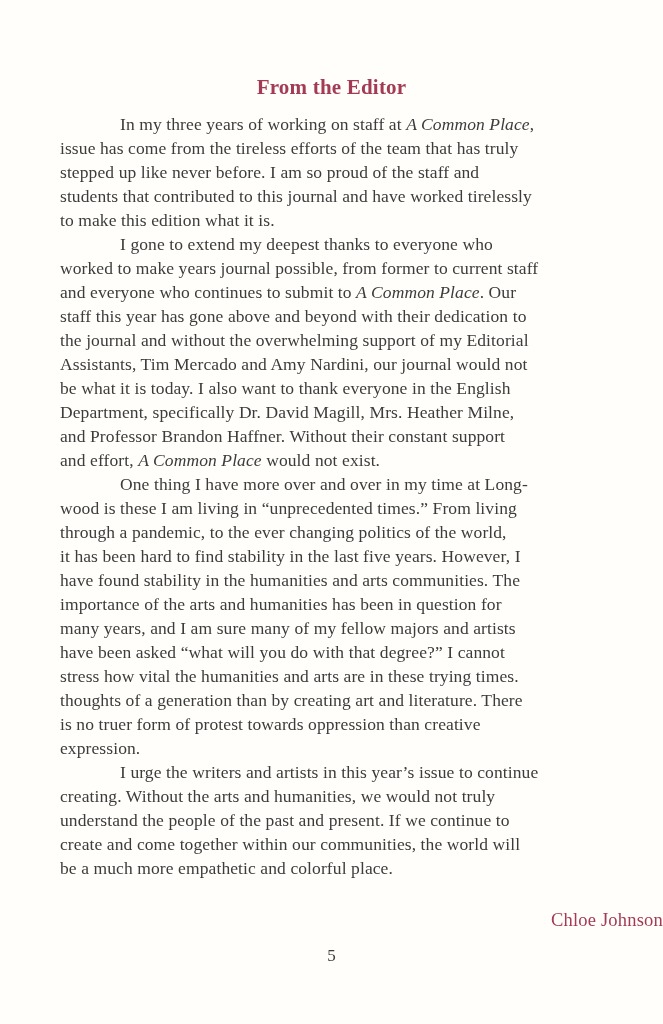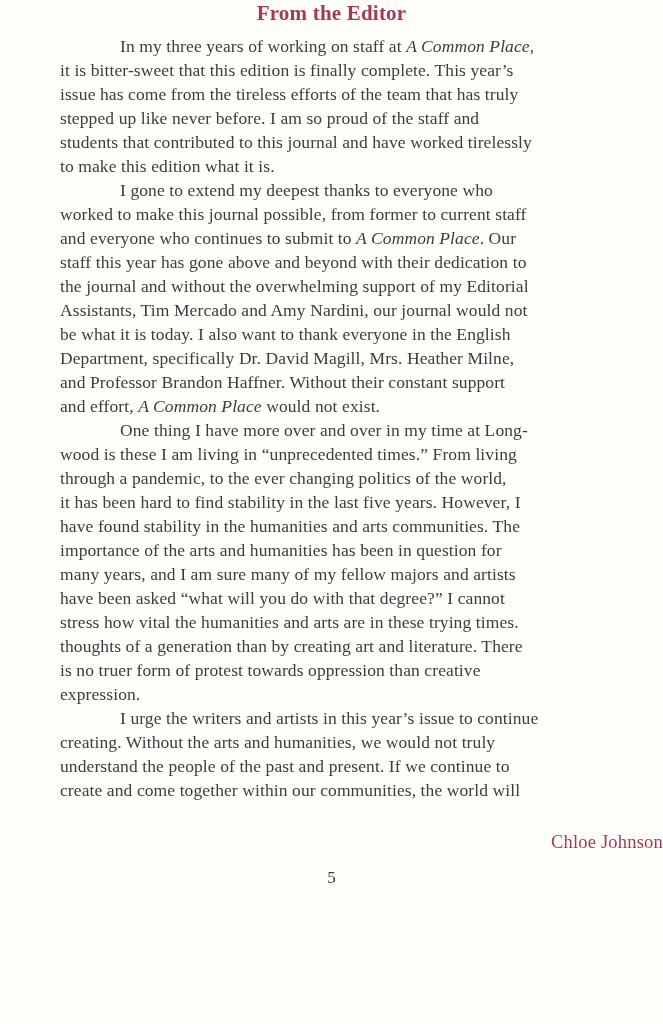--- a/index.html
+++ b/index.html
@@ -16,21 +16,22 @@
   .page {
     position: relative;
     width: 663px;
     height: 1024px;
     margin: 0 auto;
     background: var(--background);
     color: var(--body-text);
     overflow: hidden;
   }
   .page-title {
-    margin: 0;
+    margin: 12px;
+    padding-top: 62px;
     text-align: center;
     color: var(--accent-red);
     font-size: 21px;
     line-height: 26px;
     font-weight: bold;
     letter-spacing: 0.2px;
   }
   .letter-body {
     margin-top: 8px;
     padding: 0 58px 0 60px;
@@ -61,29 +62,28 @@
   }
 </style>
 </head>
 <body>
 
 <div class="page">
   <h1 class="page-title">From the Editor</h1>
   <div class="letter-body">
       <div class="paragraph">
         <div class="text-line indent"><span>In my three years of working on staff at </span><em>A Common Place</em><span>,</span></div>
-        <div class="text-line"><span>it is bitter-sweet that this edition is finally complete. This year’s</span></div>
         <div class="text-line"><span>issue has come from the tireless efforts of the team that has truly</span></div>
         <div class="text-line"><span>stepped up like never before. I am so proud of the staff and</span></div>
         <div class="text-line"><span>students that contributed to this journal and have worked tirelessly</span></div>
         <div class="text-line"><span>to make this edition what it is.</span></div>
       </div>
       <div class="paragraph">
         <div class="text-line indent"><span>I gone to extend my deepest thanks to everyone who</span></div>
-        <div class="text-line"><span>worked to make this journal possible, from former to current staff</span></div>
+        <div class="text-line"><span>worked to make years journal possible, from former to current staff</span></div>
         <div class="text-line"><span>and everyone who continues to submit to </span><em>A Common Place</em><span>. Our</span></div>
         <div class="text-line"><span>staff this year has gone above and beyond with their dedication to</span></div>
         <div class="text-line"><span>the journal and without the overwhelming support of my Editorial</span></div>
         <div class="text-line"><span>Assistants, Tim Mercado and Amy Nardini, our journal would not</span></div>
         <div class="text-line"><span>be what it is today. I also want to thank everyone in the English</span></div>
         <div class="text-line"><span>Department, specifically Dr. David Magill, Mrs. Heather Milne,</span></div>
         <div class="text-line"><span>and Professor Brandon Haffner. Without their constant support</span></div>
         <div class="text-line"><span>and effort, </span><em>A Common Place</em><span> would not exist.</span></div>
       </div>
       <div class="paragraph">
@@ -98,17 +98,18 @@
         <div class="text-line"><span>stress how vital the humanities and arts are in these trying times.</span></div>
         <div class="text-line"><span>thoughts of a generation than by creating art and literature. There</span></div>
         <div class="text-line"><span>is no truer form of protest towards oppression than creative</span></div>
         <div class="text-line"><span>expression.</span></div>
       </div>
       <div class="paragraph">
         <div class="text-line indent"><span>I urge the writers and artists in this year’s issue to continue</span></div>
         <div class="text-line"><span>creating. Without the arts and humanities, we would not truly</span></div>
         <div class="text-line"><span>understand the people of the past and present. If we continue to</span></div>
         <div class="text-line"><span>create and come together within our communities, the world will</span></div>
+        <div class="text-line"><span>be a much more empathetic and colorful place.</span></div>
       </div>
     </div>
   <div class="signature">Chloe Johnson</div>
   <div class="page-number">5</div>
 </div>
 
 </body></html>

